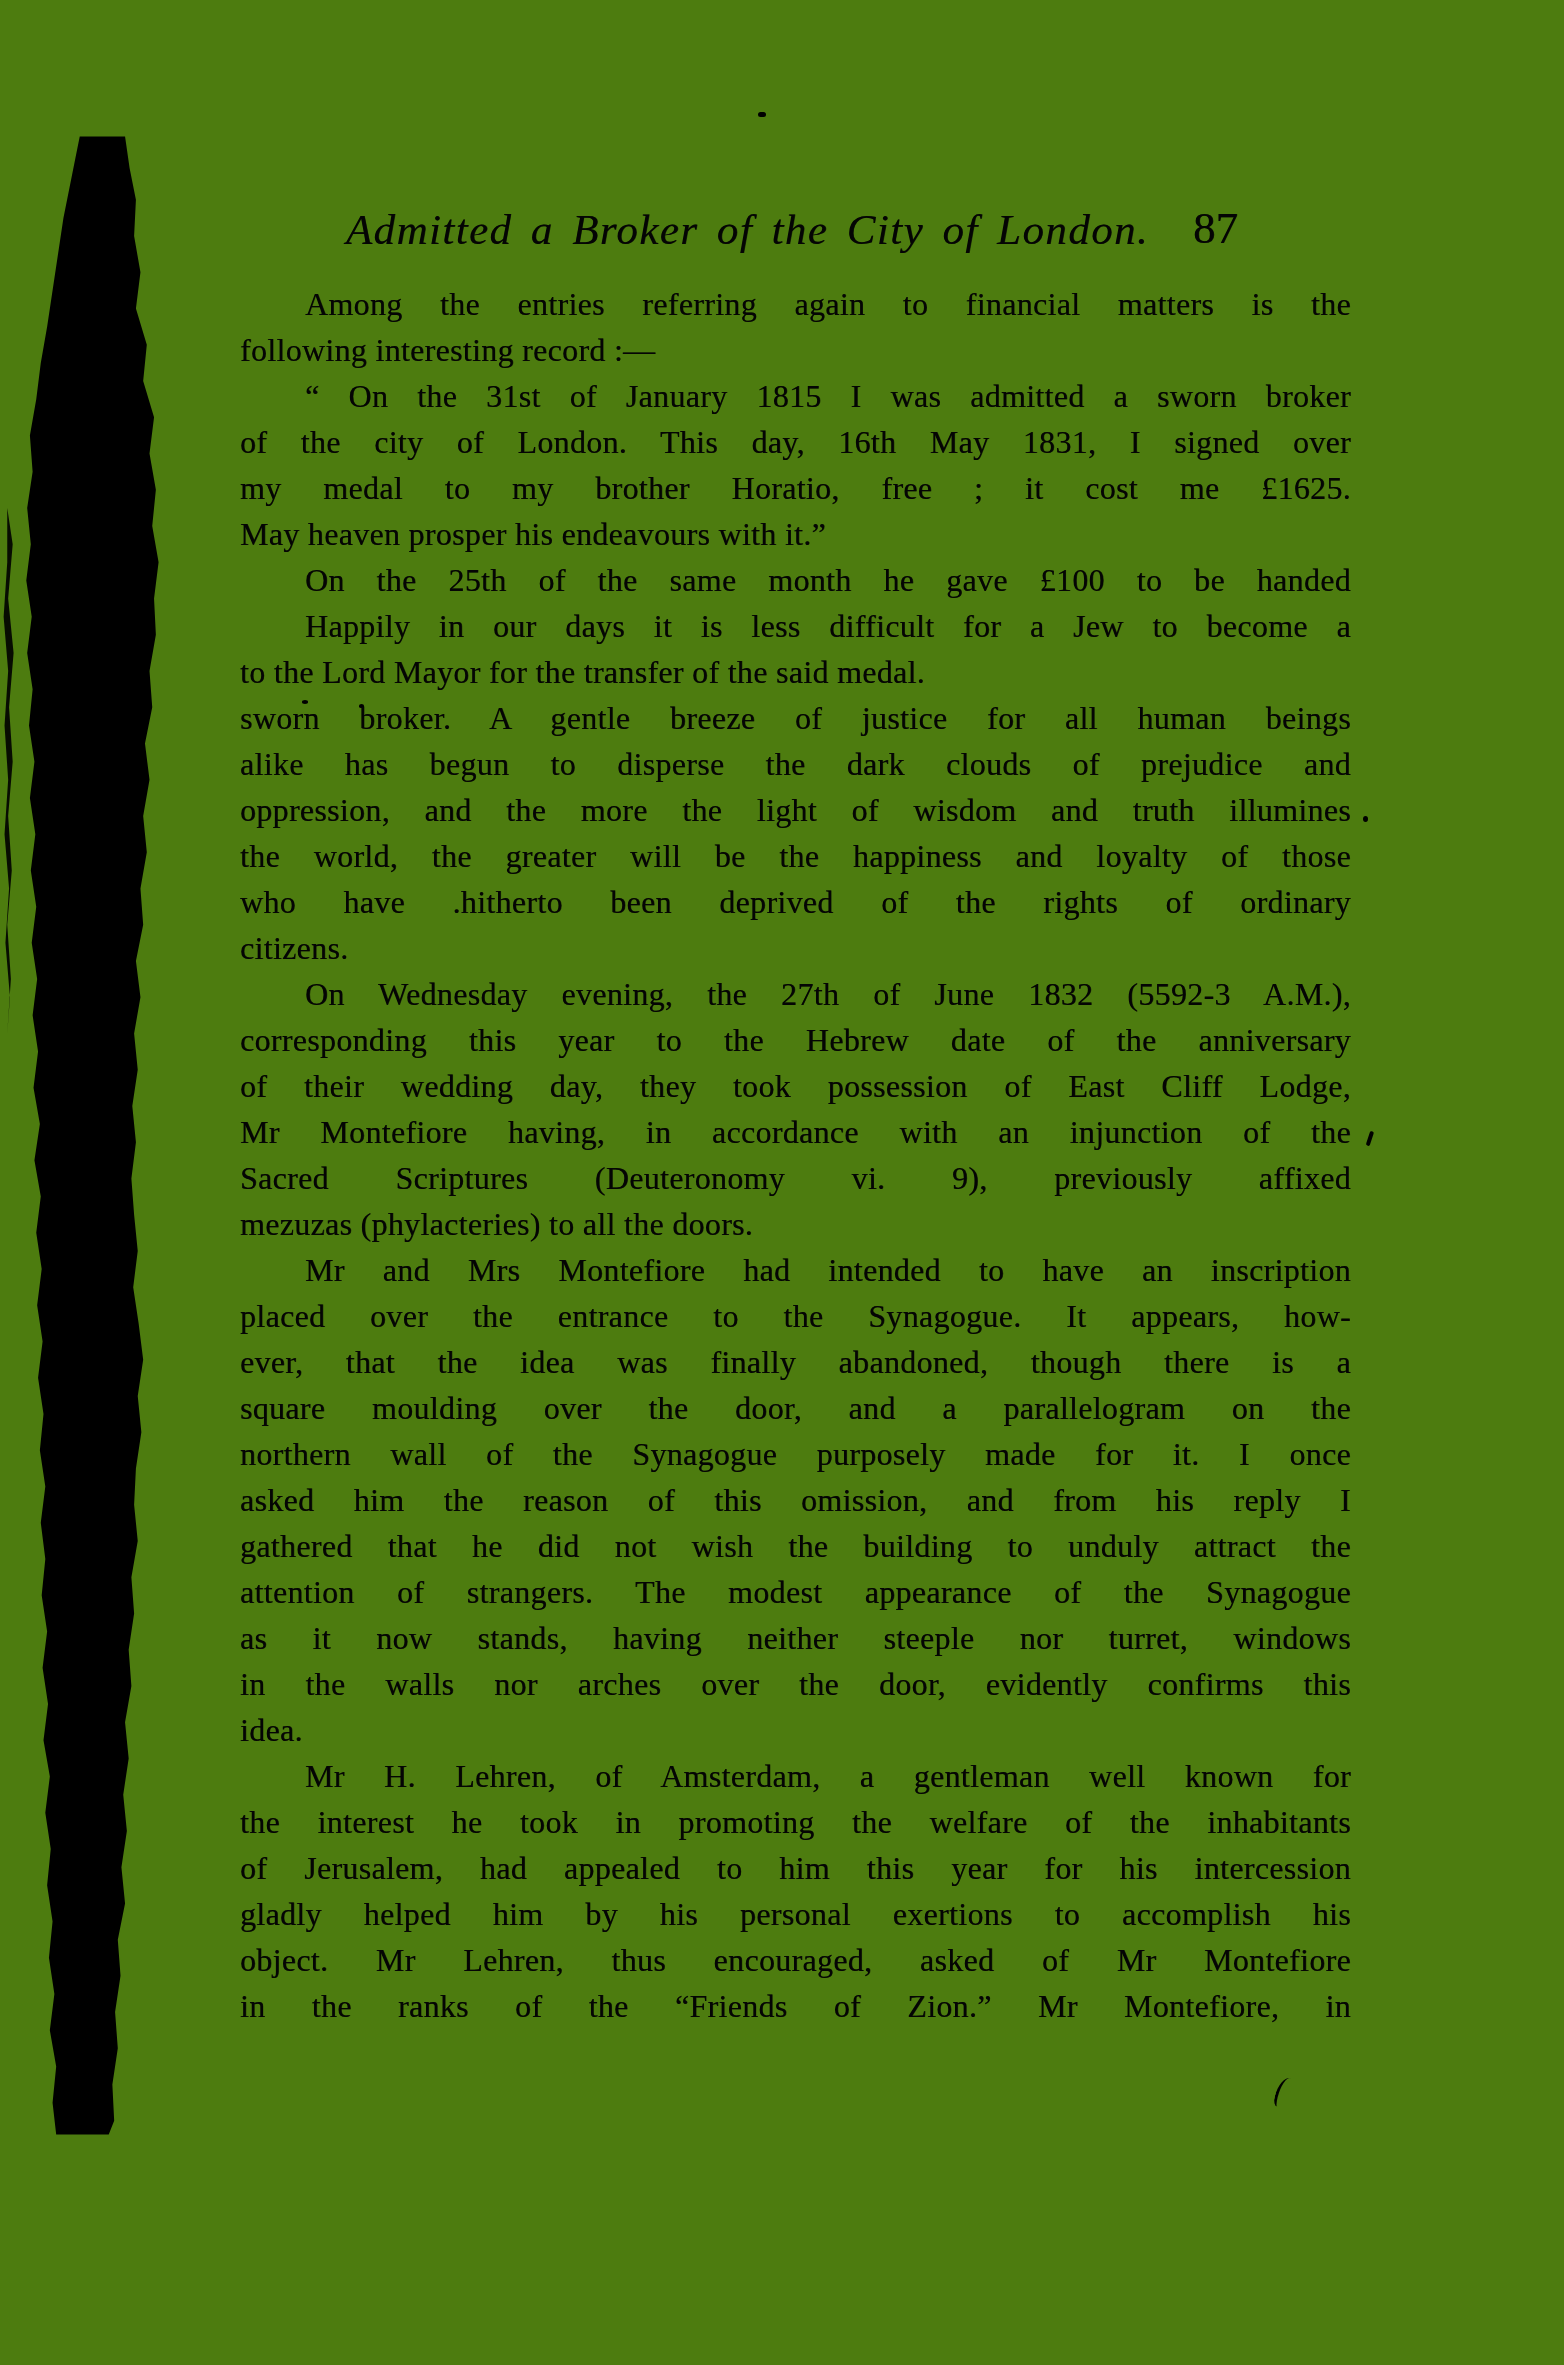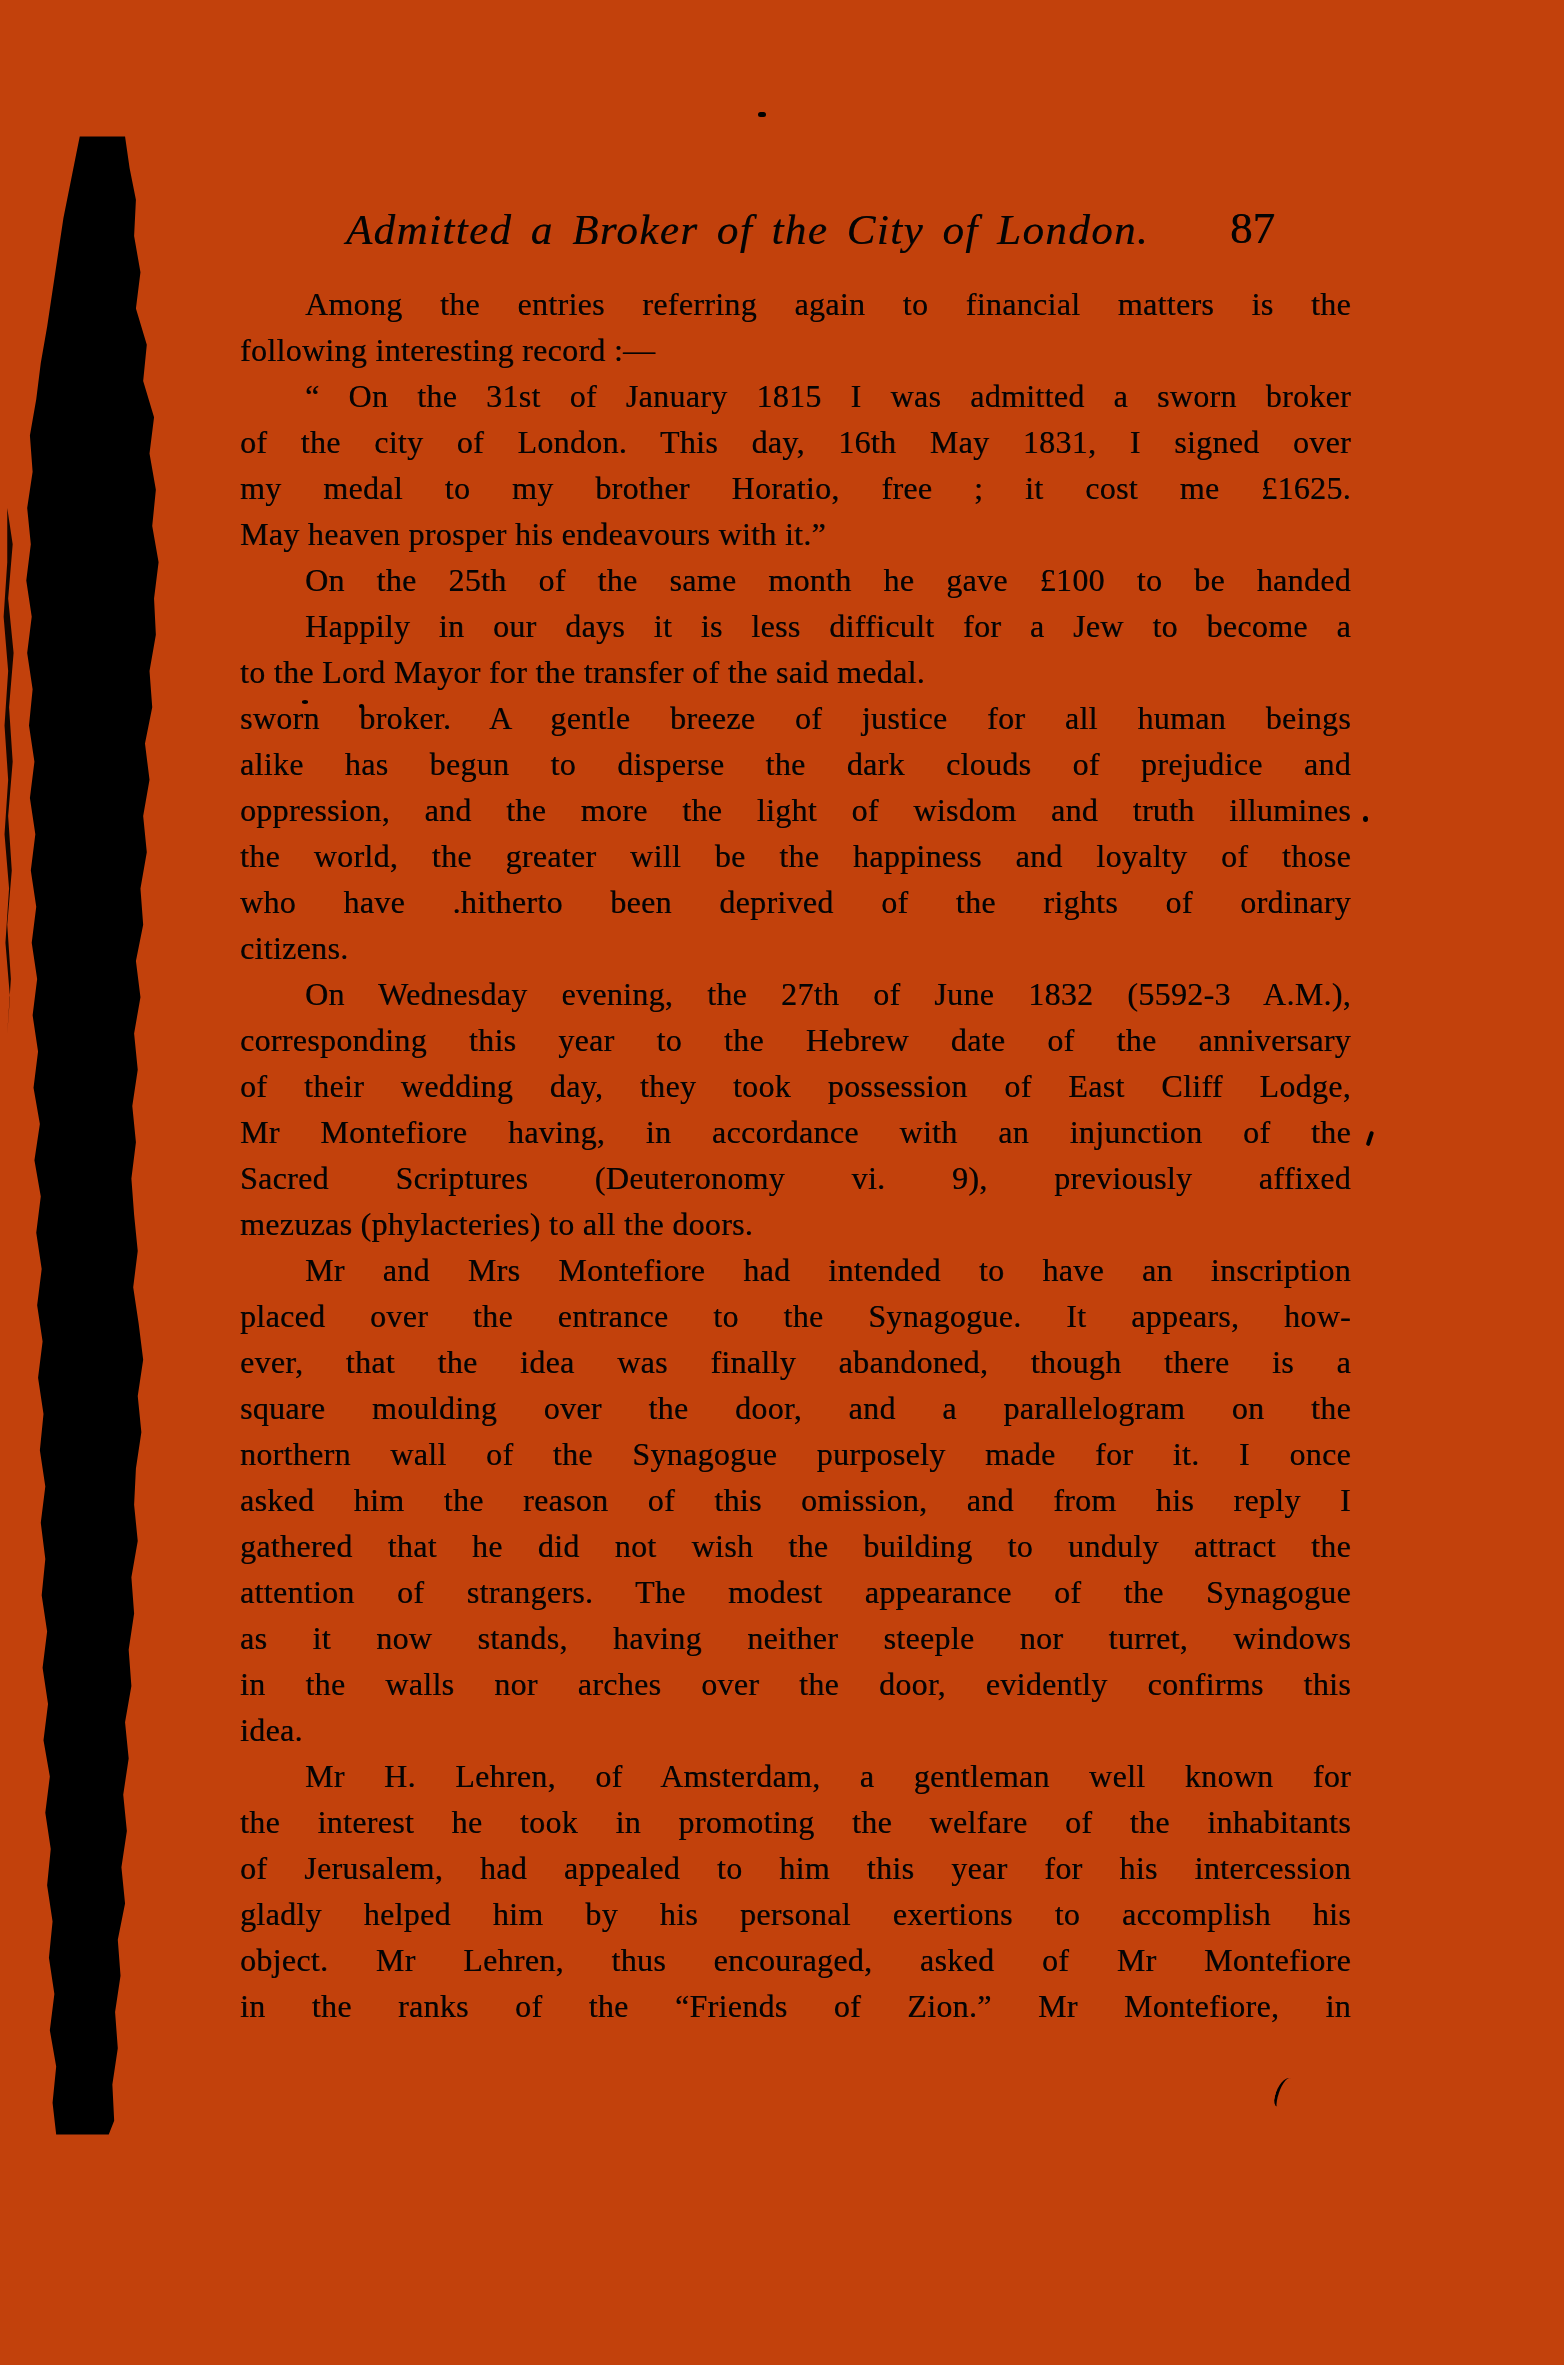--- a/index.html
+++ b/index.html
@@ -1,30 +1,30 @@
 <!DOCTYPE html>
 <html style="font-size:14.5px"><head>
 <meta charset="utf-8">
 <style>
   html,body{margin:0;padding:0;background:#e8e8e8;}
   .page{
     position:relative;
     width:1564px;height:2366px;
-    background:#c2410c;
+    background:#4d7c0f;
     overflow:hidden;
     font-family:"Liberation Serif","DejaVu Serif",serif;
     color:#040404;
   }
   .artifact-svg{position:absolute;left:0;top:0;width:1564px;height:2366px;pointer-events:none;}
   .running-header{position:absolute;top:201px;left:240px;width:1015px;
     font-style:italic;font-size:43px;line-height:58px;text-align:center;
     letter-spacing:1.4px;word-spacing:6.3px;
     text-shadow:0.4px 0.2px 0 rgba(0,0,0,.6);}
   .page-number{position:absolute;top:199px;left:1193px;width:82px;
-    font-size:45px;line-height:58px;text-align:right;
+    font-size:45px;line-height:58px;text-align:left;
     text-shadow:0.5px 0.3px 0 rgba(0,0,0,.7);}
   .body-text{position:absolute;top:281px;left:240px;width:1111px;}
   .line{
     display:block;height:46px;line-height:46px;
     font-size:32px;letter-spacing:0.3px;
     text-shadow:0.4px 0.2px 0 rgba(0,0,0,.6);
     white-space:normal;overflow:visible;
   }
   .line.just{text-align:justify;text-align-last:justify;}
   .line.left{text-align:center;text-align-last:left;}

